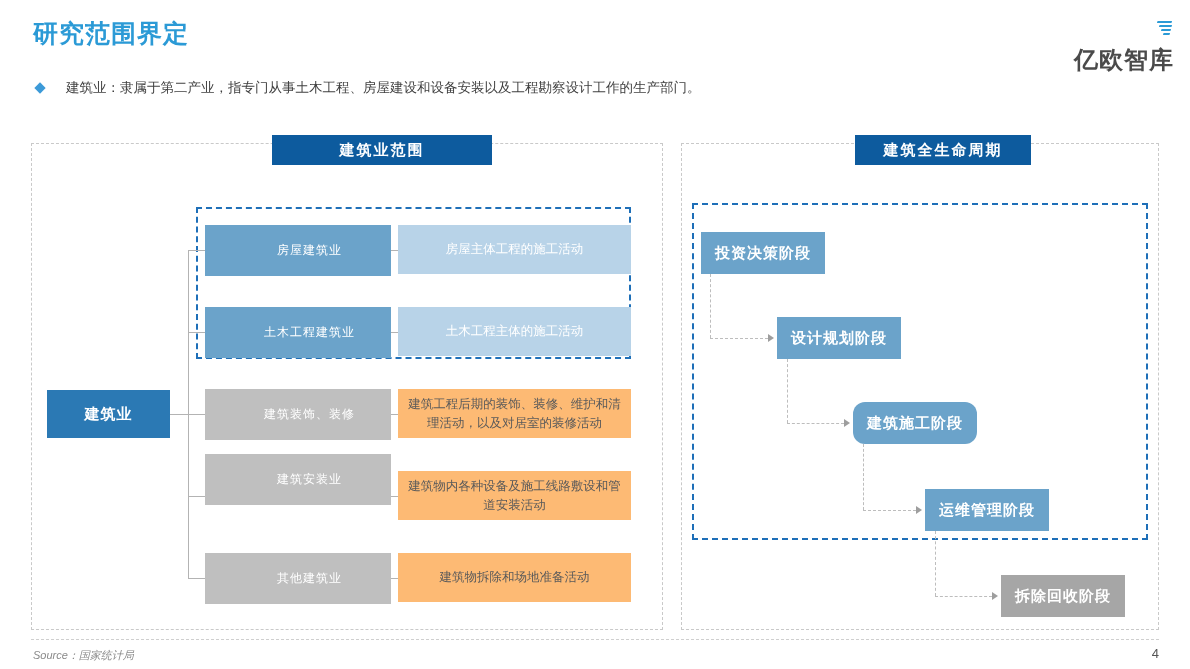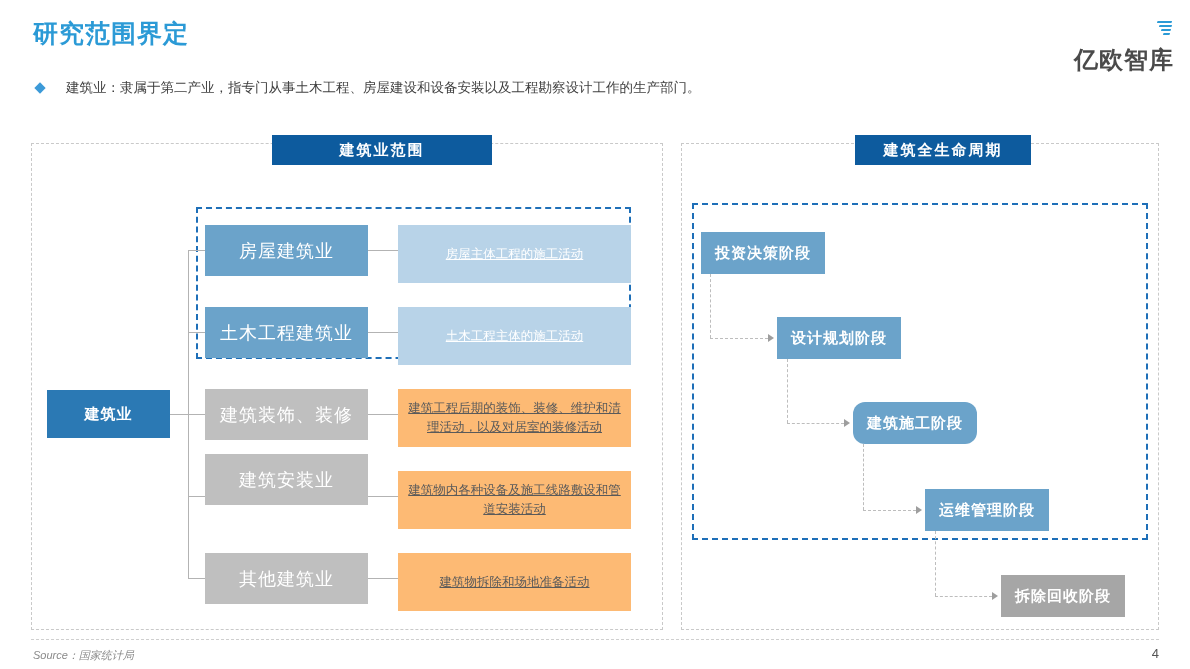--- a/index.html
+++ b/index.html
@@ -109,38 +109,38 @@
     font-weight: bold;
     letter-spacing: 1px;
     display: flex; align-items: center; justify-content: center;
   }
 
   .cat-box {
     position: absolute;
     left: 205px;
     width: 163px; height: 51px;
     display: flex; align-items: center; justify-content: center;
-    font-size: 18px;
+    font-size: 12px;
     color: #ffffff;
     letter-spacing: 1px;
+    padding-left: 23px;
   }
   .cat-box.blue { background: #6ba3ca; }
   .cat-box.gray { background: #bfbfbf; }
 
   .desc-box {
     position: absolute;
     left: 398px;
-    width: 233px; height: 58px;
+    width: 233px; height: 49px;
     display: flex; align-items: center; justify-content: center;
     text-align: center;
     font-size: 12.5px;
     line-height: 1.5;
     padding: 0 8px;
     box-sizing: border-box;
-    text-decoration: underline;
   }
   .desc-box.blue { background: #b8d3e8; color: #ffffff; }
   .desc-box.gray { background: #fdba74; color: #5a5a5a; }
 
   
   #left-highlight {
     position: absolute;
     left: 196px; top: 207px;
     width: 435px; height: 152px;
     border: 2px dashed #1e6fb8;

